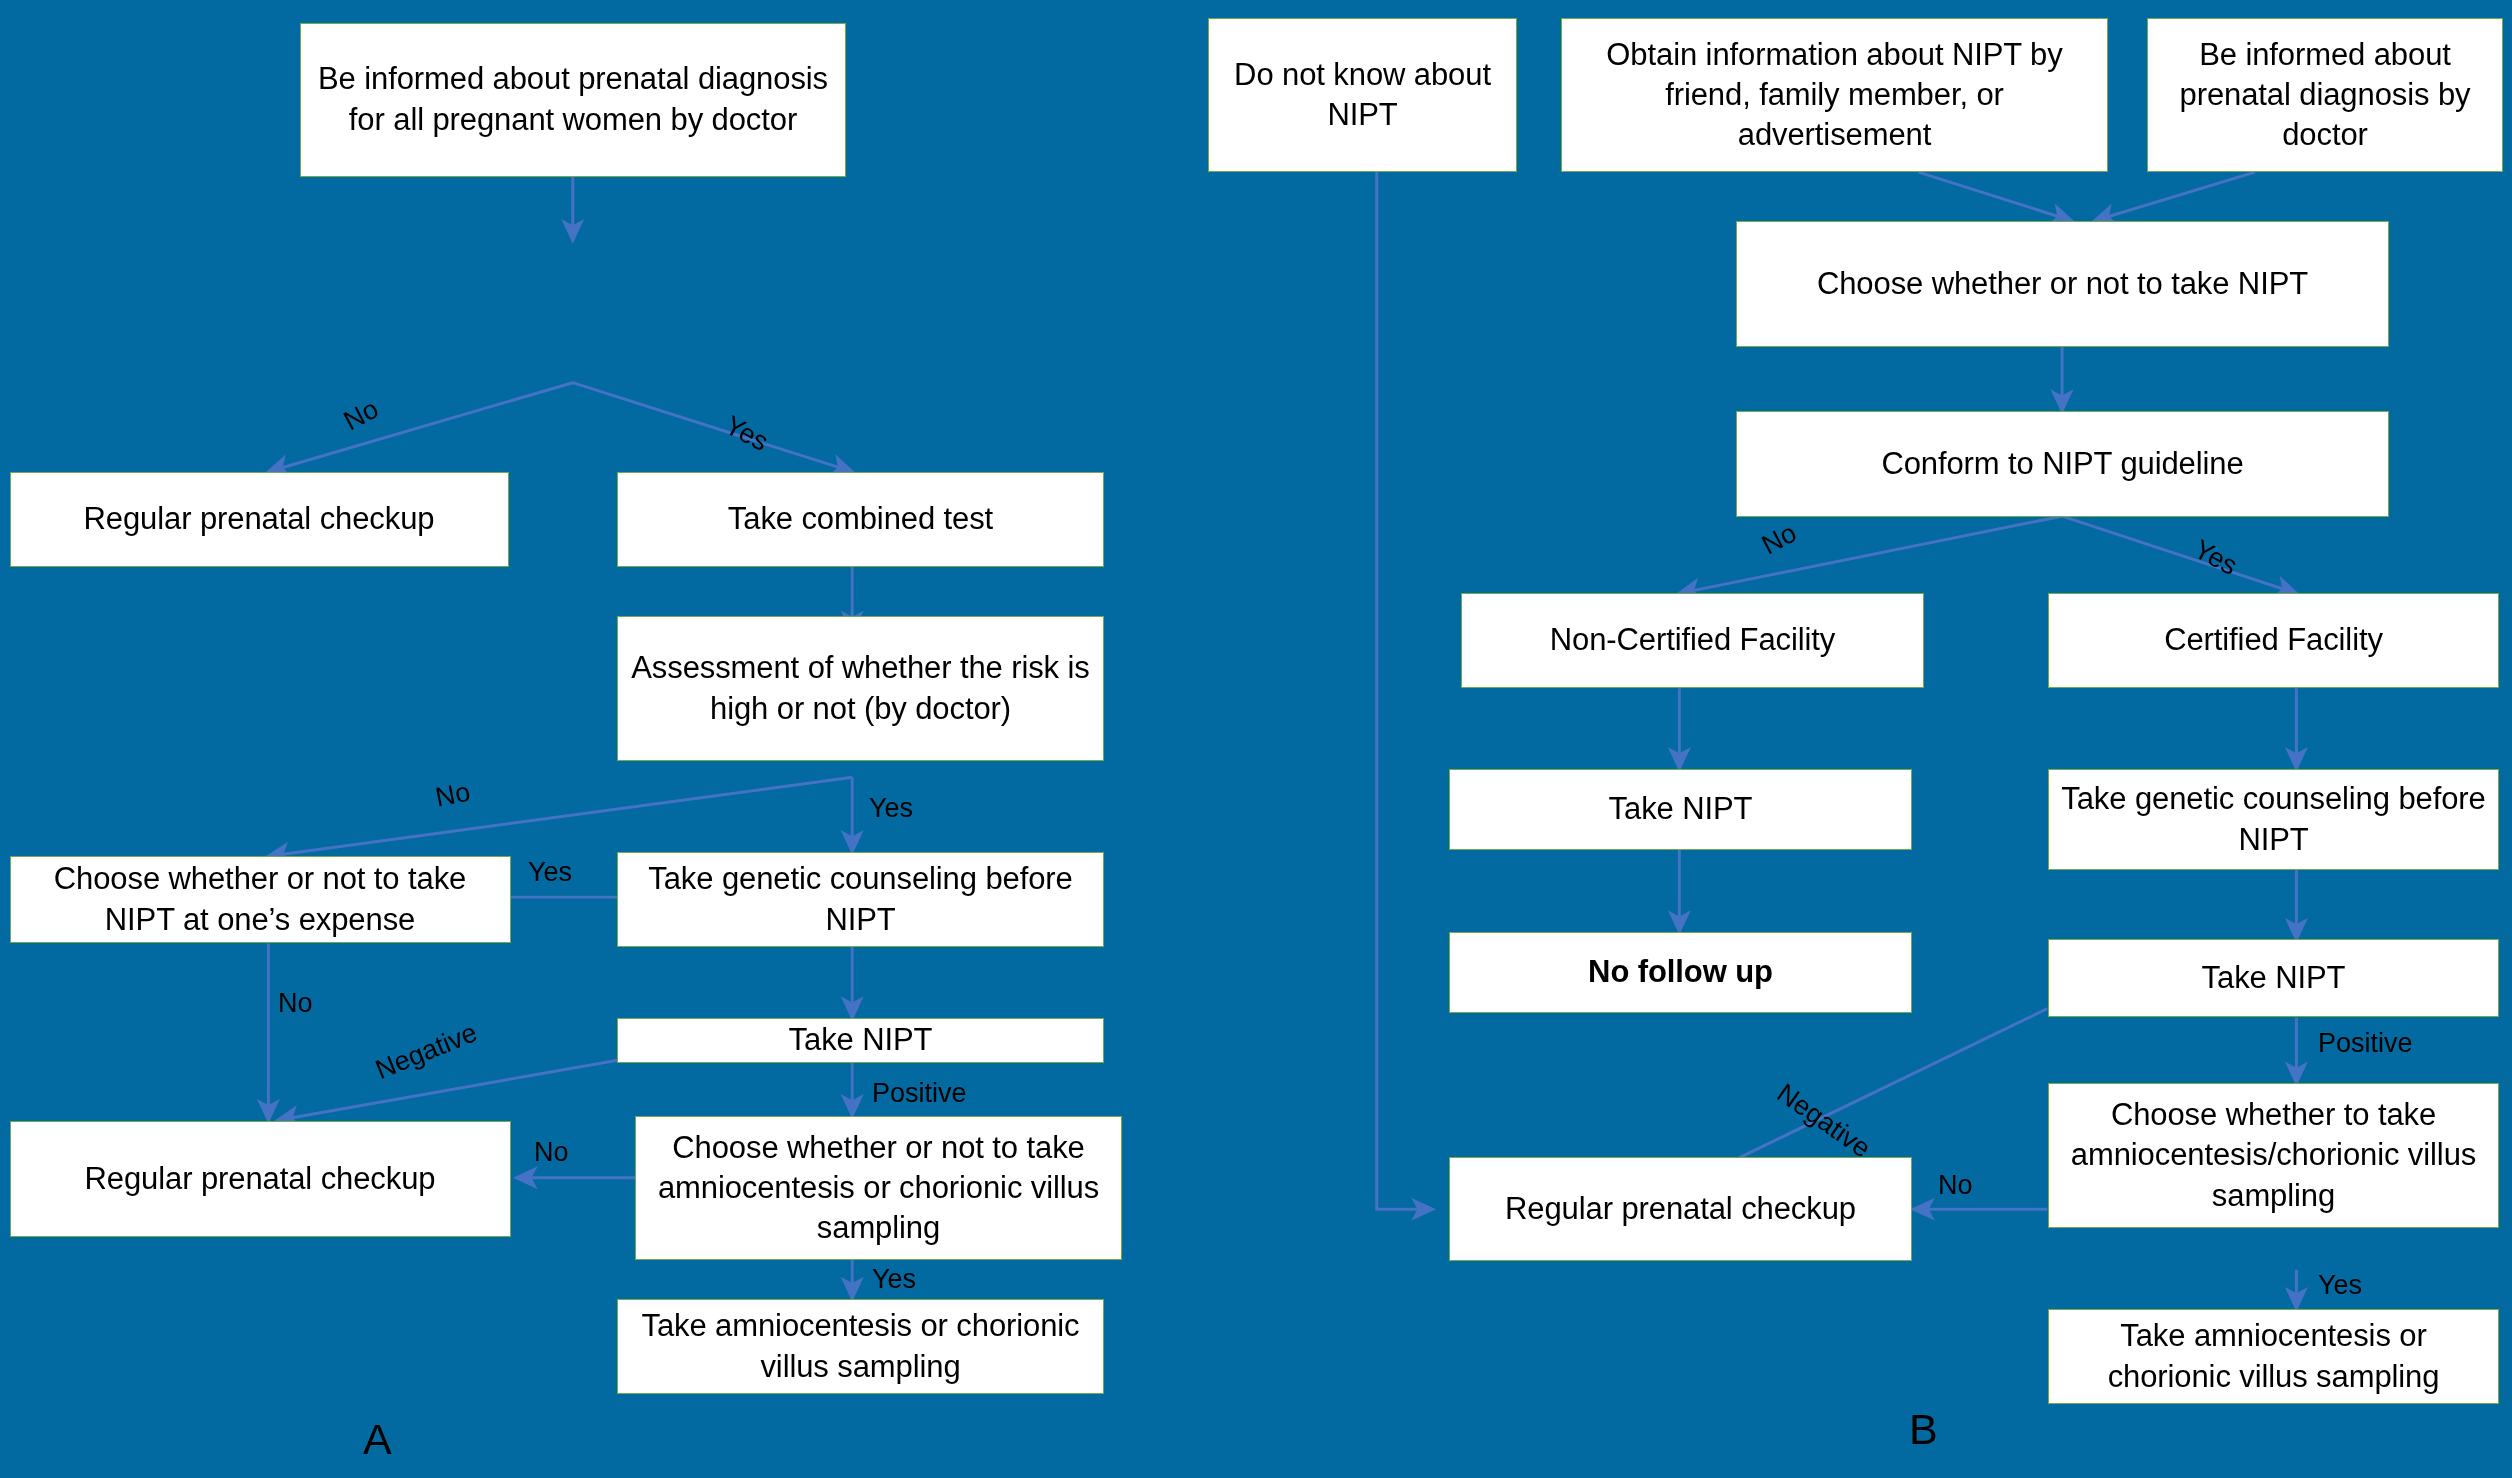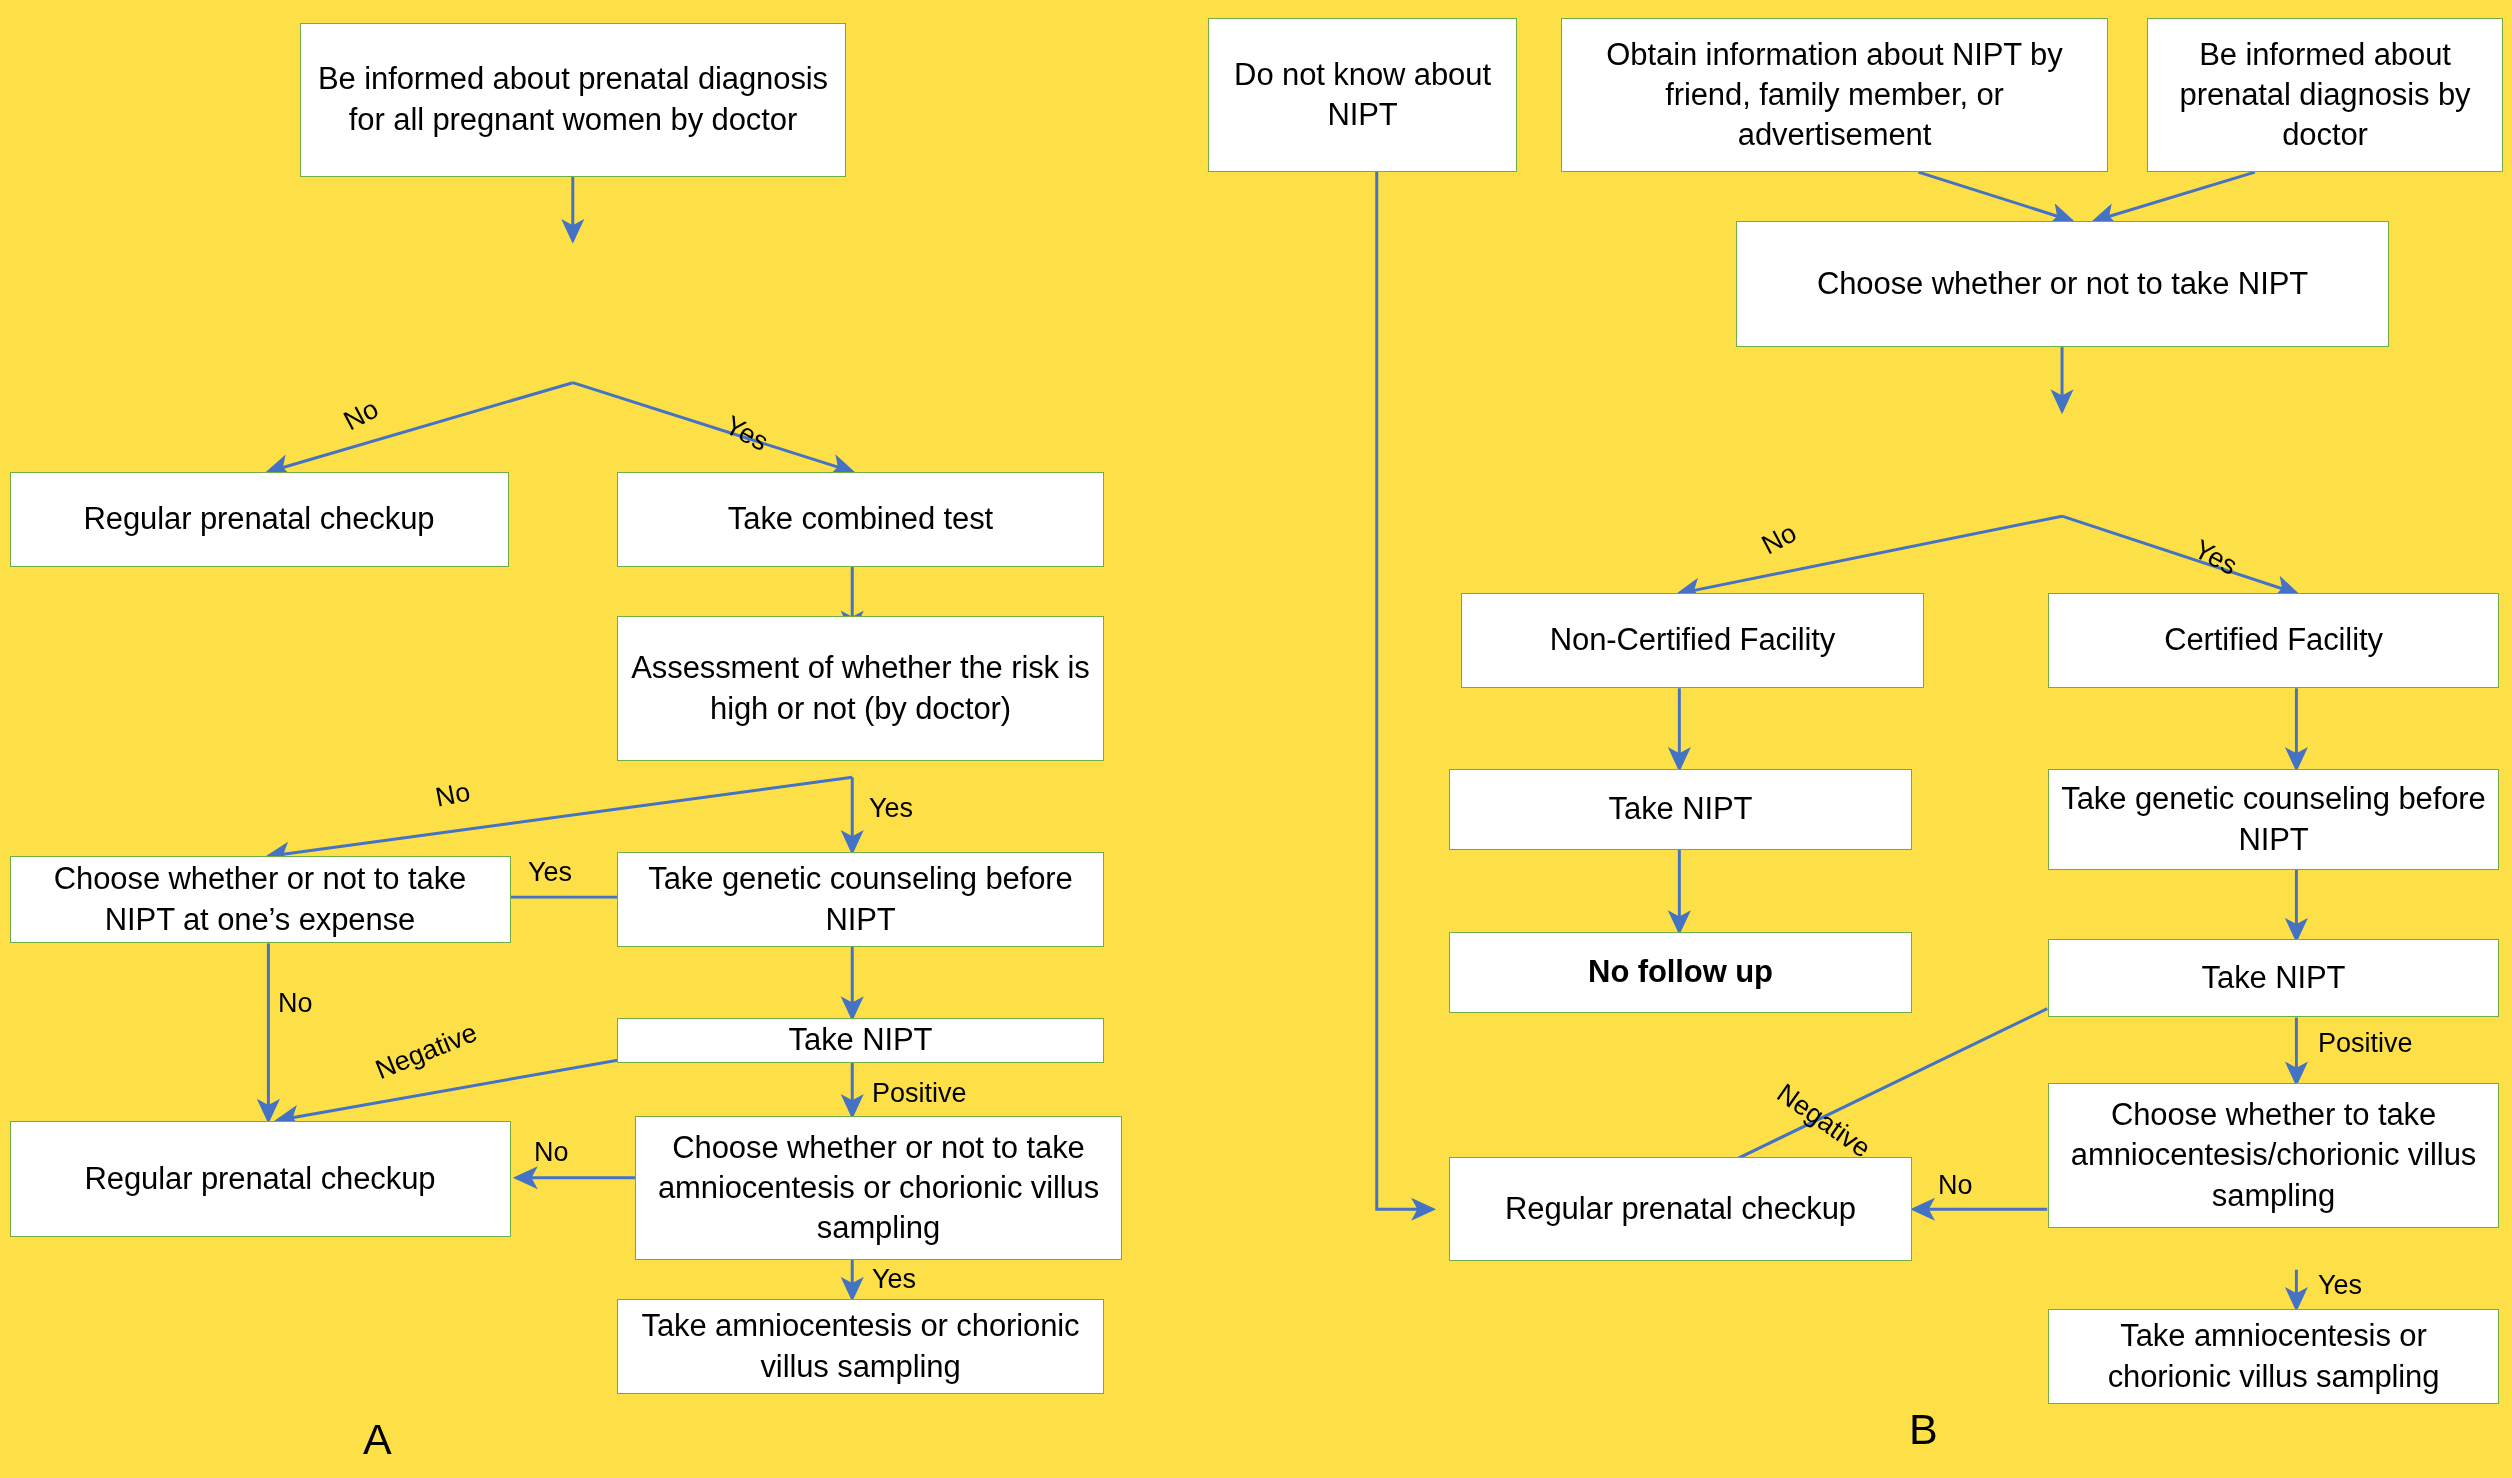--- a/index.html
+++ b/index.html
@@ -8,21 +8,21 @@
     padding: 0;
     background: #ffffff;
   }
   body {
     font-family: "Liberation Sans", sans-serif;
   }
   #stage {
     position: relative;
     width: 2512px;
     height: 1478px;
-    background: #fde047;
+    background: #0369a1;
     overflow: hidden;
   }
   svg.wires {
     position: absolute;
     left: 0;
     top: 0;
     width: 2512px;
     height: 1478px;
     pointer-events: none;
   }
@@ -142,20 +142,21 @@
   <div class="panel-label" style="left:363px; top:1418px;">A</div>
 
   <div class="node" style="left:1561px; top:18px; width:547px; height:154px;">Obtain information about NIPT by friend, family member, or advertisement</div>
 
   <div class="node" style="left:1208px; top:18px; width:309px; height:154px;">Do not know about NIPT</div>
 
   <div class="node" style="left:2147px; top:18px; width:356px; height:154px;">Be informed about prenatal diagnosis by doctor</div>
 
   <div class="node" style="left:1736px; top:221px; width:653px; height:126px;">Choose whether or not to take NIPT</div>
 
+  <div class="node" style="left:1736px; top:411px; width:653px; height:106px;">Conform to NIPT guideline</div>
 
   <div class="node" style="left:1449px; top:593px; width:463px; height:95px;margin-left:12px;">Non-Certified Facility</div>
 
   <div class="node" style="left:2048px; top:593px; width:451px; height:95px;">Certified Facility</div>
 
   <div class="node" style="left:1449px; top:769px; width:463px; height:81px;">Take NIPT</div>
 
   <div class="node" style="left:2048px; top:769px; width:451px; height:101px;">Take genetic counseling before NIPT</div>
 
   <div class="node" style="left:1449px; top:932px; width:463px; height:81px;font-weight:bold;">No follow up</div>

